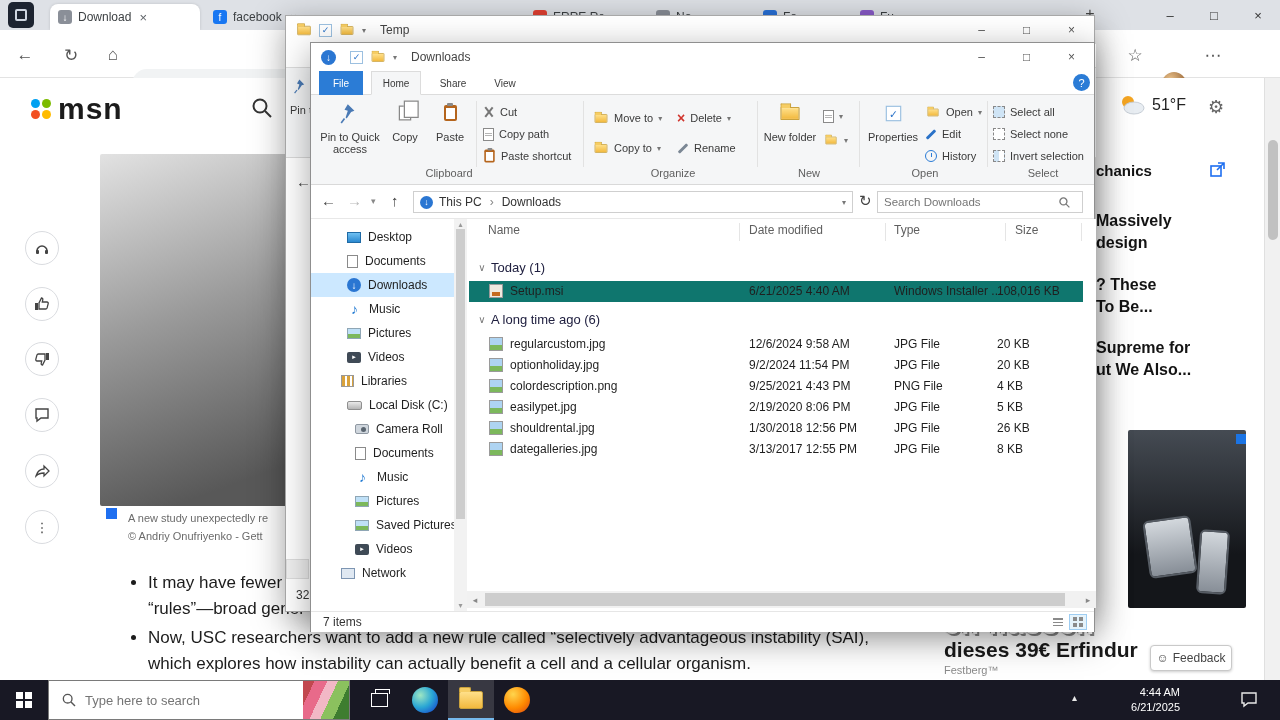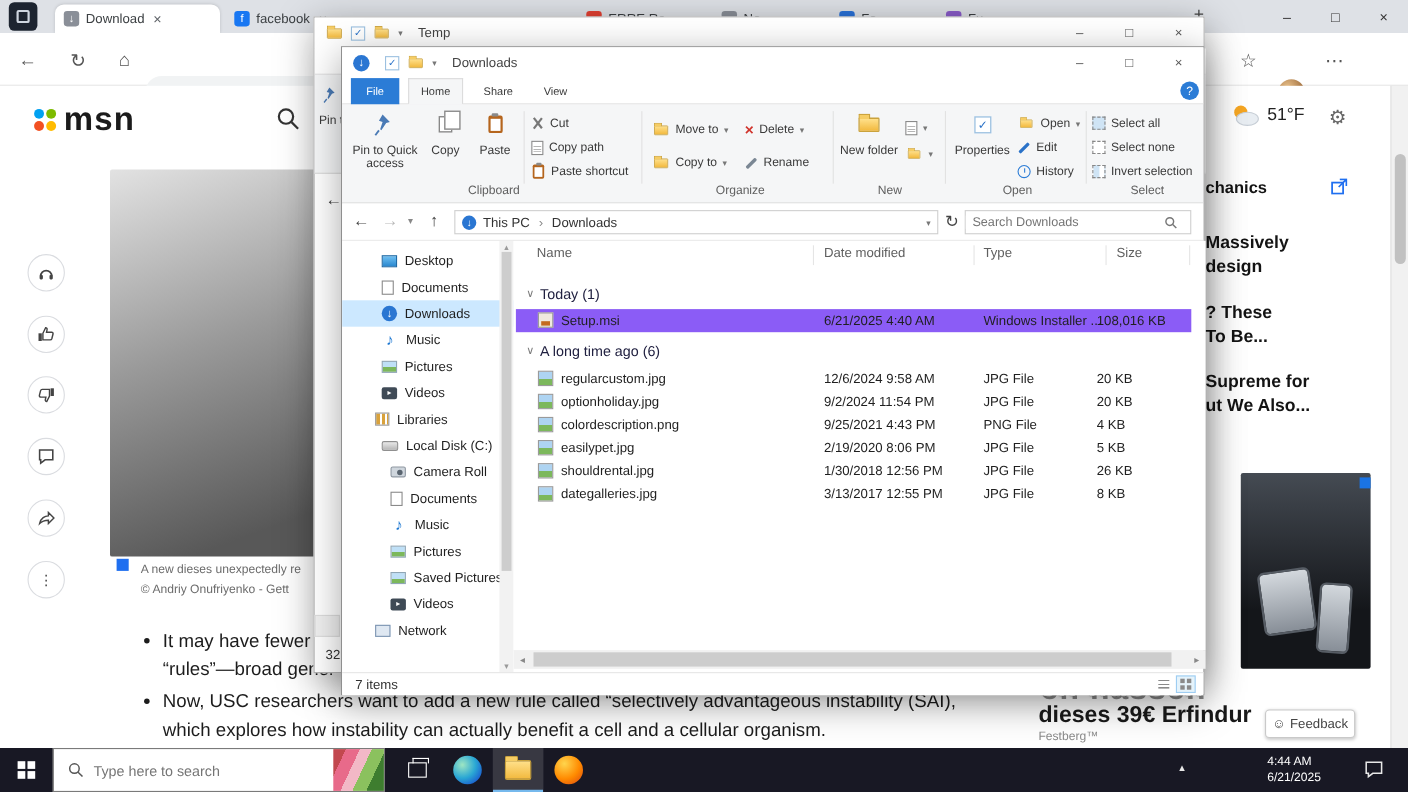--- a/index.html
+++ b/index.html
@@ -83,21 +83,21 @@
 #navsb{position:absolute;left:143px;top:0;width:13px;height:392px;background:#f2f2f2}
 #navsb .thumb{position:absolute;left:2px;top:10px;width:9px;height:290px;background:#cdcdcd}
 #navsb .sa{position:absolute;left:2px;width:9px;font-size:8px;color:#9a9a9a;text-align:center}
 
 #filelist{position:absolute;left:156px;top:176px;width:629px;height:372px;background:#fff}
 .colhead{position:absolute;top:4px;font-size:12px;color:#5f5f5f}
 .colsep{position:absolute;top:4px;height:18px;width:1px;background:#e5e5e5}
 .grouphead{position:absolute;left:0;height:20px;font-size:13px;color:#202040;display:flex;align-items:center}
 .gchev{width:18px;text-align:center;color:#7a7a7a;font-size:10px;margin-left:6px}
 .frow{position:absolute;left:2px;width:614px;height:21px;font-size:12px;color:#1f1f1f}
-.frow.sel{background:#8b5cf6}
+.frow.sel{background:#0f766e}
 .fname{position:absolute;left:41px;top:3px}
 .fdate{position:absolute;left:280px;top:3px}
 .ftype{position:absolute;left:425px;top:3px}
 .fsize{position:absolute;left:528px;top:3px;width:84px;text-align:left}
 .fic{position:absolute;left:20px;top:3px;width:14px;height:14px}
 .fic-img{background:linear-gradient(#aed4f2 0 55%,#7cb85c 55%);border:1px solid #9a9a9a}
 .fic-msi{background:#efe9df;border:1px solid #9a9a9a}
 .fic-msi::after{content:"";position:absolute;left:2px;top:7px;width:8px;height:4px;background:#c46a1f}
 
 #hscroll{position:absolute;left:156px;top:548px;width:629px;height:17px;background:#f1f1f1;display:flex;align-items:center}
@@ -149,21 +149,21 @@
 #tbsearch input{border:0;outline:none;font-size:13px;color:#5f5f5f;width:200px;font-family:"Liberation Sans",sans-serif}
 #flowers{position:absolute;right:0;top:0;width:46px;height:38px;background:linear-gradient(115deg,#c2484f 0 18%,#e86a8a 18% 38%,#f2b8c6 38% 55%,#8bc15e 55% 75%,#3e7d2f 75%)}
 .tbappbtn{position:absolute;top:0;width:46px;height:40px;display:flex;align-items:center;justify-content:center}
 .tbappbtn.active{background:rgba(255,255,255,.14);box-shadow:inset 0 -2px 0 #76b9ed}
 .tv{width:17px;height:14px;border:1.6px solid #fff;background:transparent;position:relative}
 .tv::after{content:"";position:absolute;left:3px;top:-5px;width:13px;height:4px;border:1.6px solid #fff;border-bottom:0}
 .edgeico{width:26px;height:26px;border-radius:50%;background:radial-gradient(circle at 32% 32%,#9ee6c3,#2aa7d4 48%,#1b5fd0 80%)}
 .ffico{width:26px;height:26px;border-radius:50%;background:radial-gradient(circle at 35% 28%,#ffd54d,#ff8a00 55%,#e3560e 88%)}
 .feico{width:24px;height:18px;background:linear-gradient(#ffe08a,#f2b93e);border:1px solid #caa23c;border-radius:2px;position:relative}
 .feico::before{content:"";position:absolute;left:-1px;top:-5px;width:10px;height:4px;background:#f6cd64;border:1px solid #caa23c;border-bottom:0;border-radius:2px 2px 0 0}
-#clock{position:absolute;left:1152px;top:5px;width:76px;text-align:left;color:#fff;font-size:11px;line-height:15px}
+#clock{position:absolute;left:1104px;top:5px;width:76px;text-align:right;color:#fff;font-size:11px;line-height:15px}
 #trayup{position:absolute;left:1072px;top:12px;color:#e8e8e8;font-size:10px}
 #notif{position:absolute;left:1240px;top:10px}
 
 #tempstrip-pin{position:absolute;left:4px;top:88px;width:21px;overflow:hidden;white-space:nowrap;font-size:11px;color:#3a3a3a}
 </style>
 </head>
 <body>
 
 <div id="browser">
   <div id="tabbar">
@@ -234,21 +234,21 @@
       <svg width="28" height="22" viewBox="0 0 28 22">
         <circle cx="10" cy="8" r="6" fill="#f5a623"></circle>
         <ellipse cx="16" cy="14" rx="10" ry="6" fill="#e8edf2" stroke="#c7ced6"></ellipse>
       </svg>
       <b>51°F</b>
     </div>
     <div id="gear">⚙</div>
 
     <div id="photo"></div>
     <div id="photoflag"></div>
-    <div class="caption" style="top:434px">A new dieses unexpectedly re</div>
+    <div class="caption" style="top:434px">A new study unexpectedly re</div>
     <div class="caption" style="top:452px">© Andriy Onufriyenko - Gett</div>
 
     <div class="actbtn" style="top:153px">
       <svg width="16" height="16" viewBox="0 0 16 16">
         <path d="M3 11a5 5 0 0 1 10 0" fill="none" stroke="#444" stroke-width="1.6"></path>
         <rect x="2" y="10" width="3" height="4" rx="1" fill="#444"></rect>
           <rect x="11" y="10" width="3" height="4" rx="1" fill="#444"></rect>
       </svg>
     </div>
     <div class="actbtn" style="top:209px">

